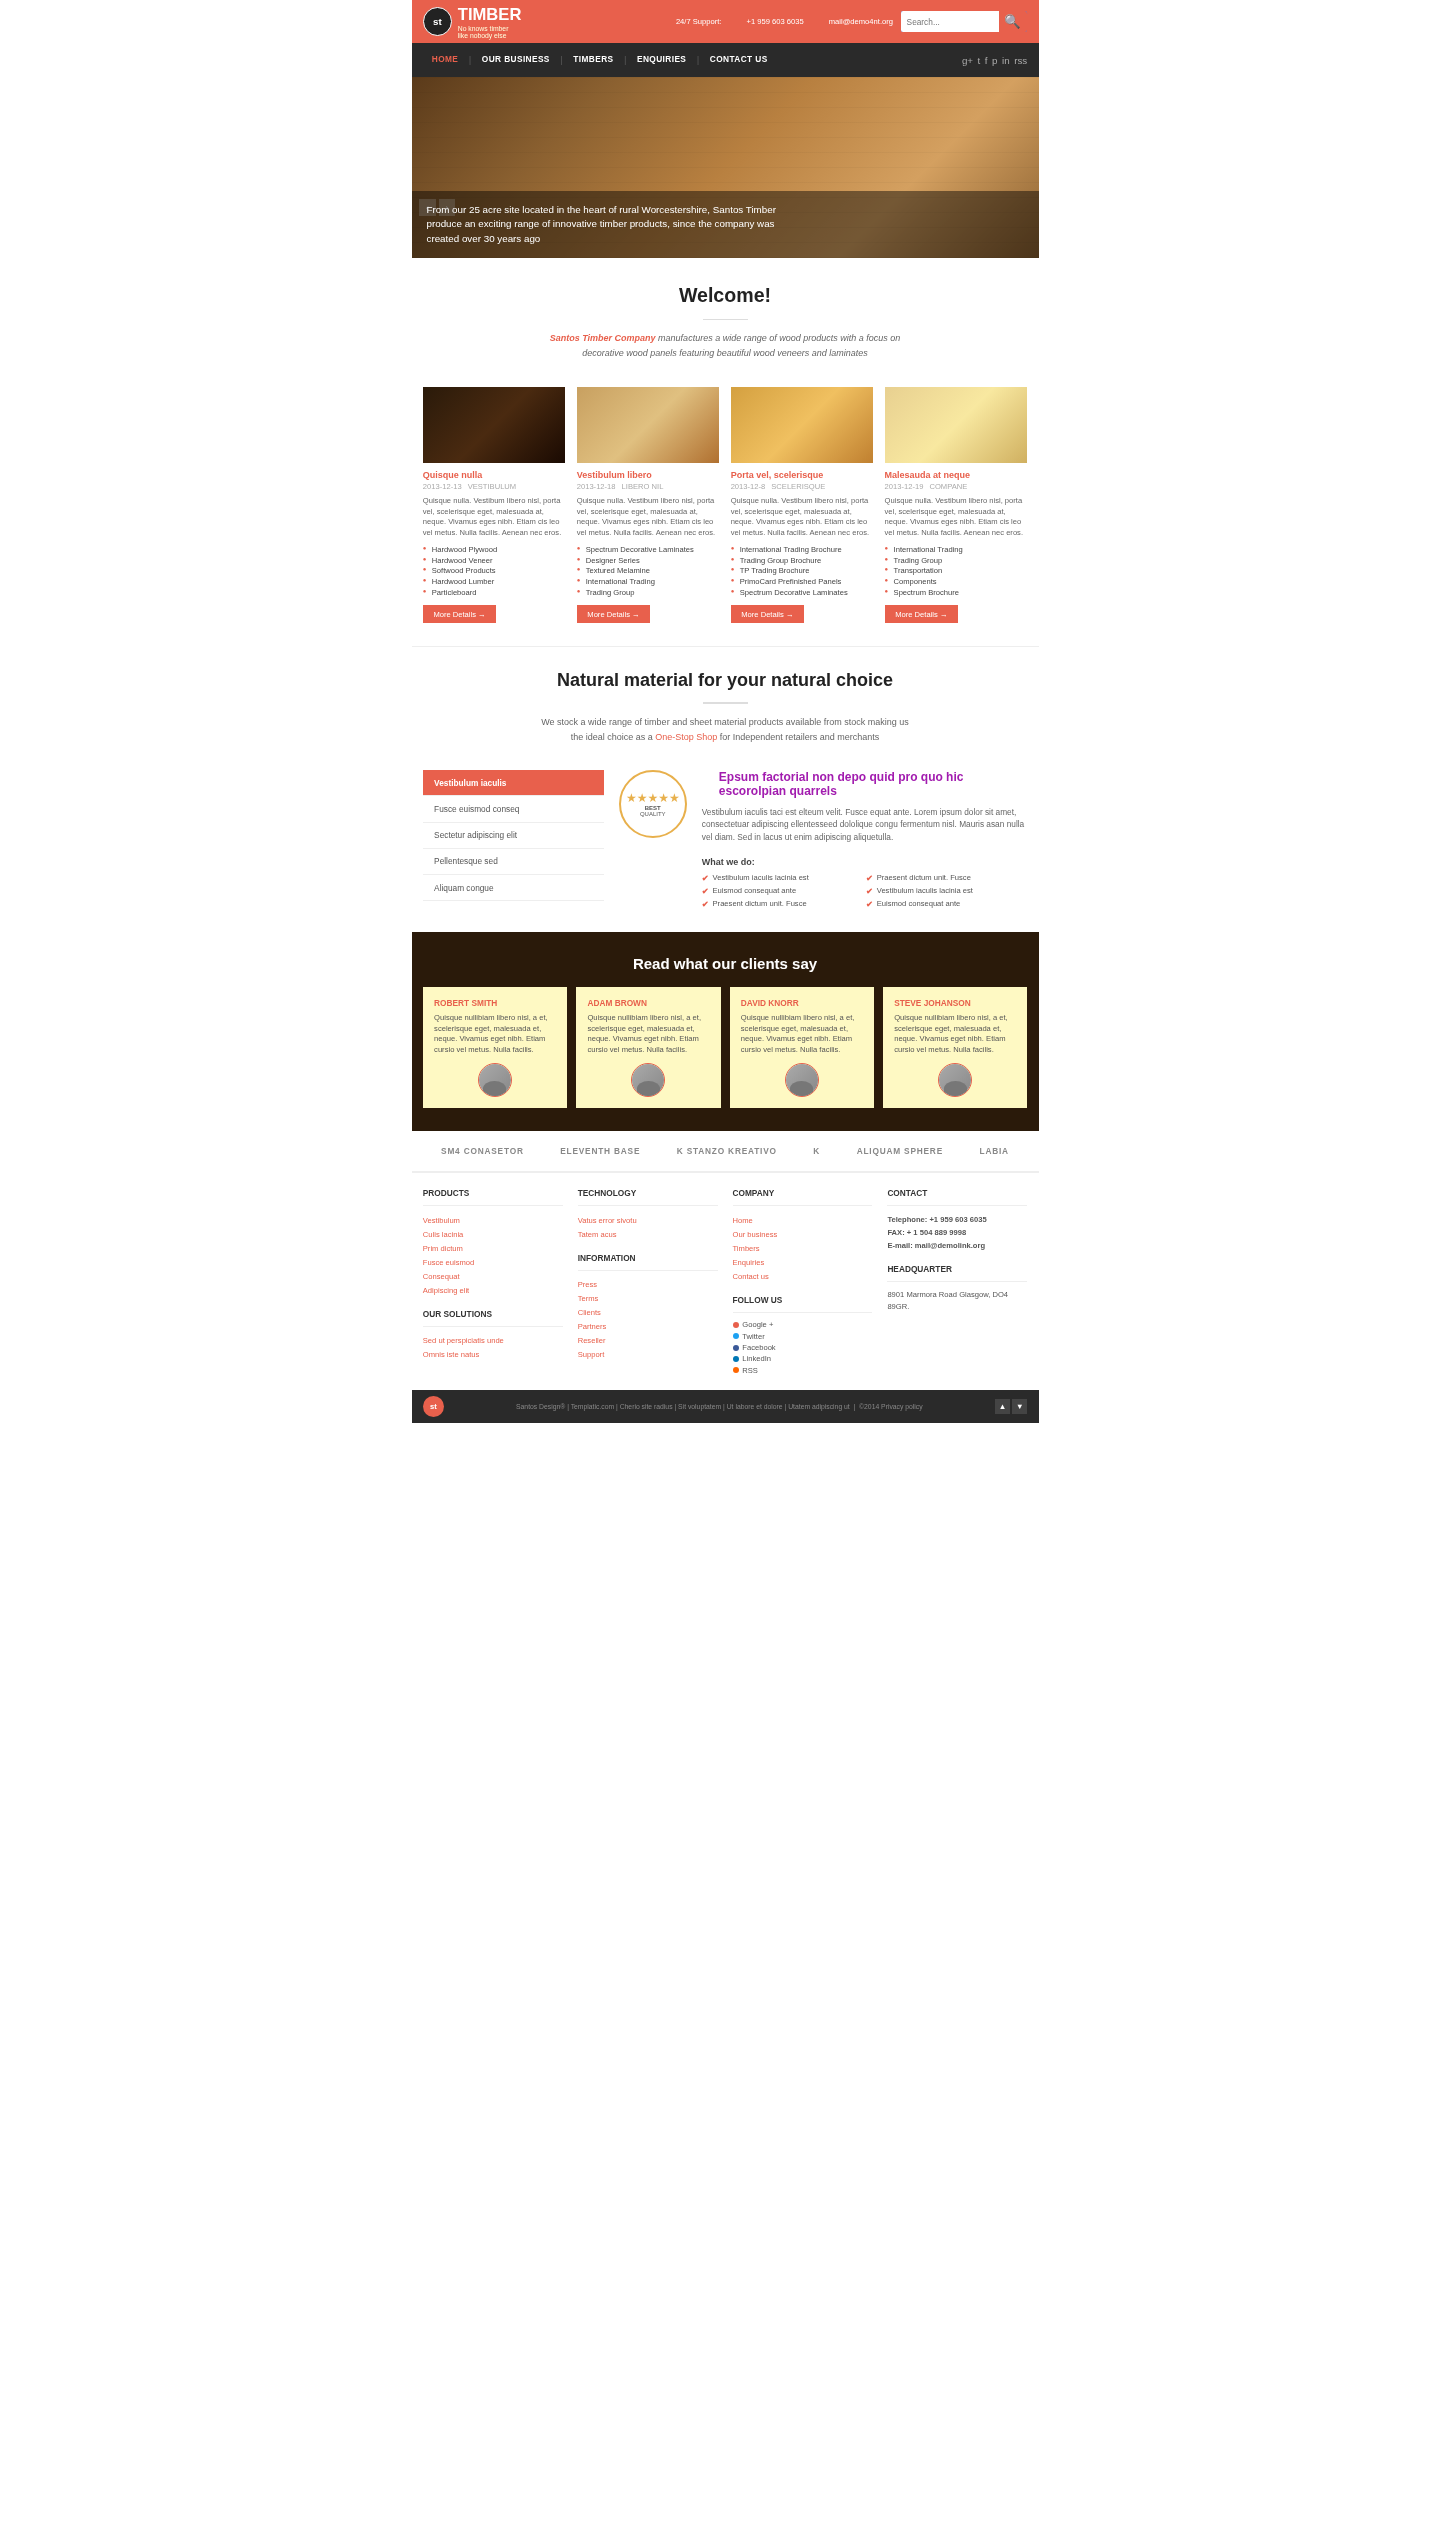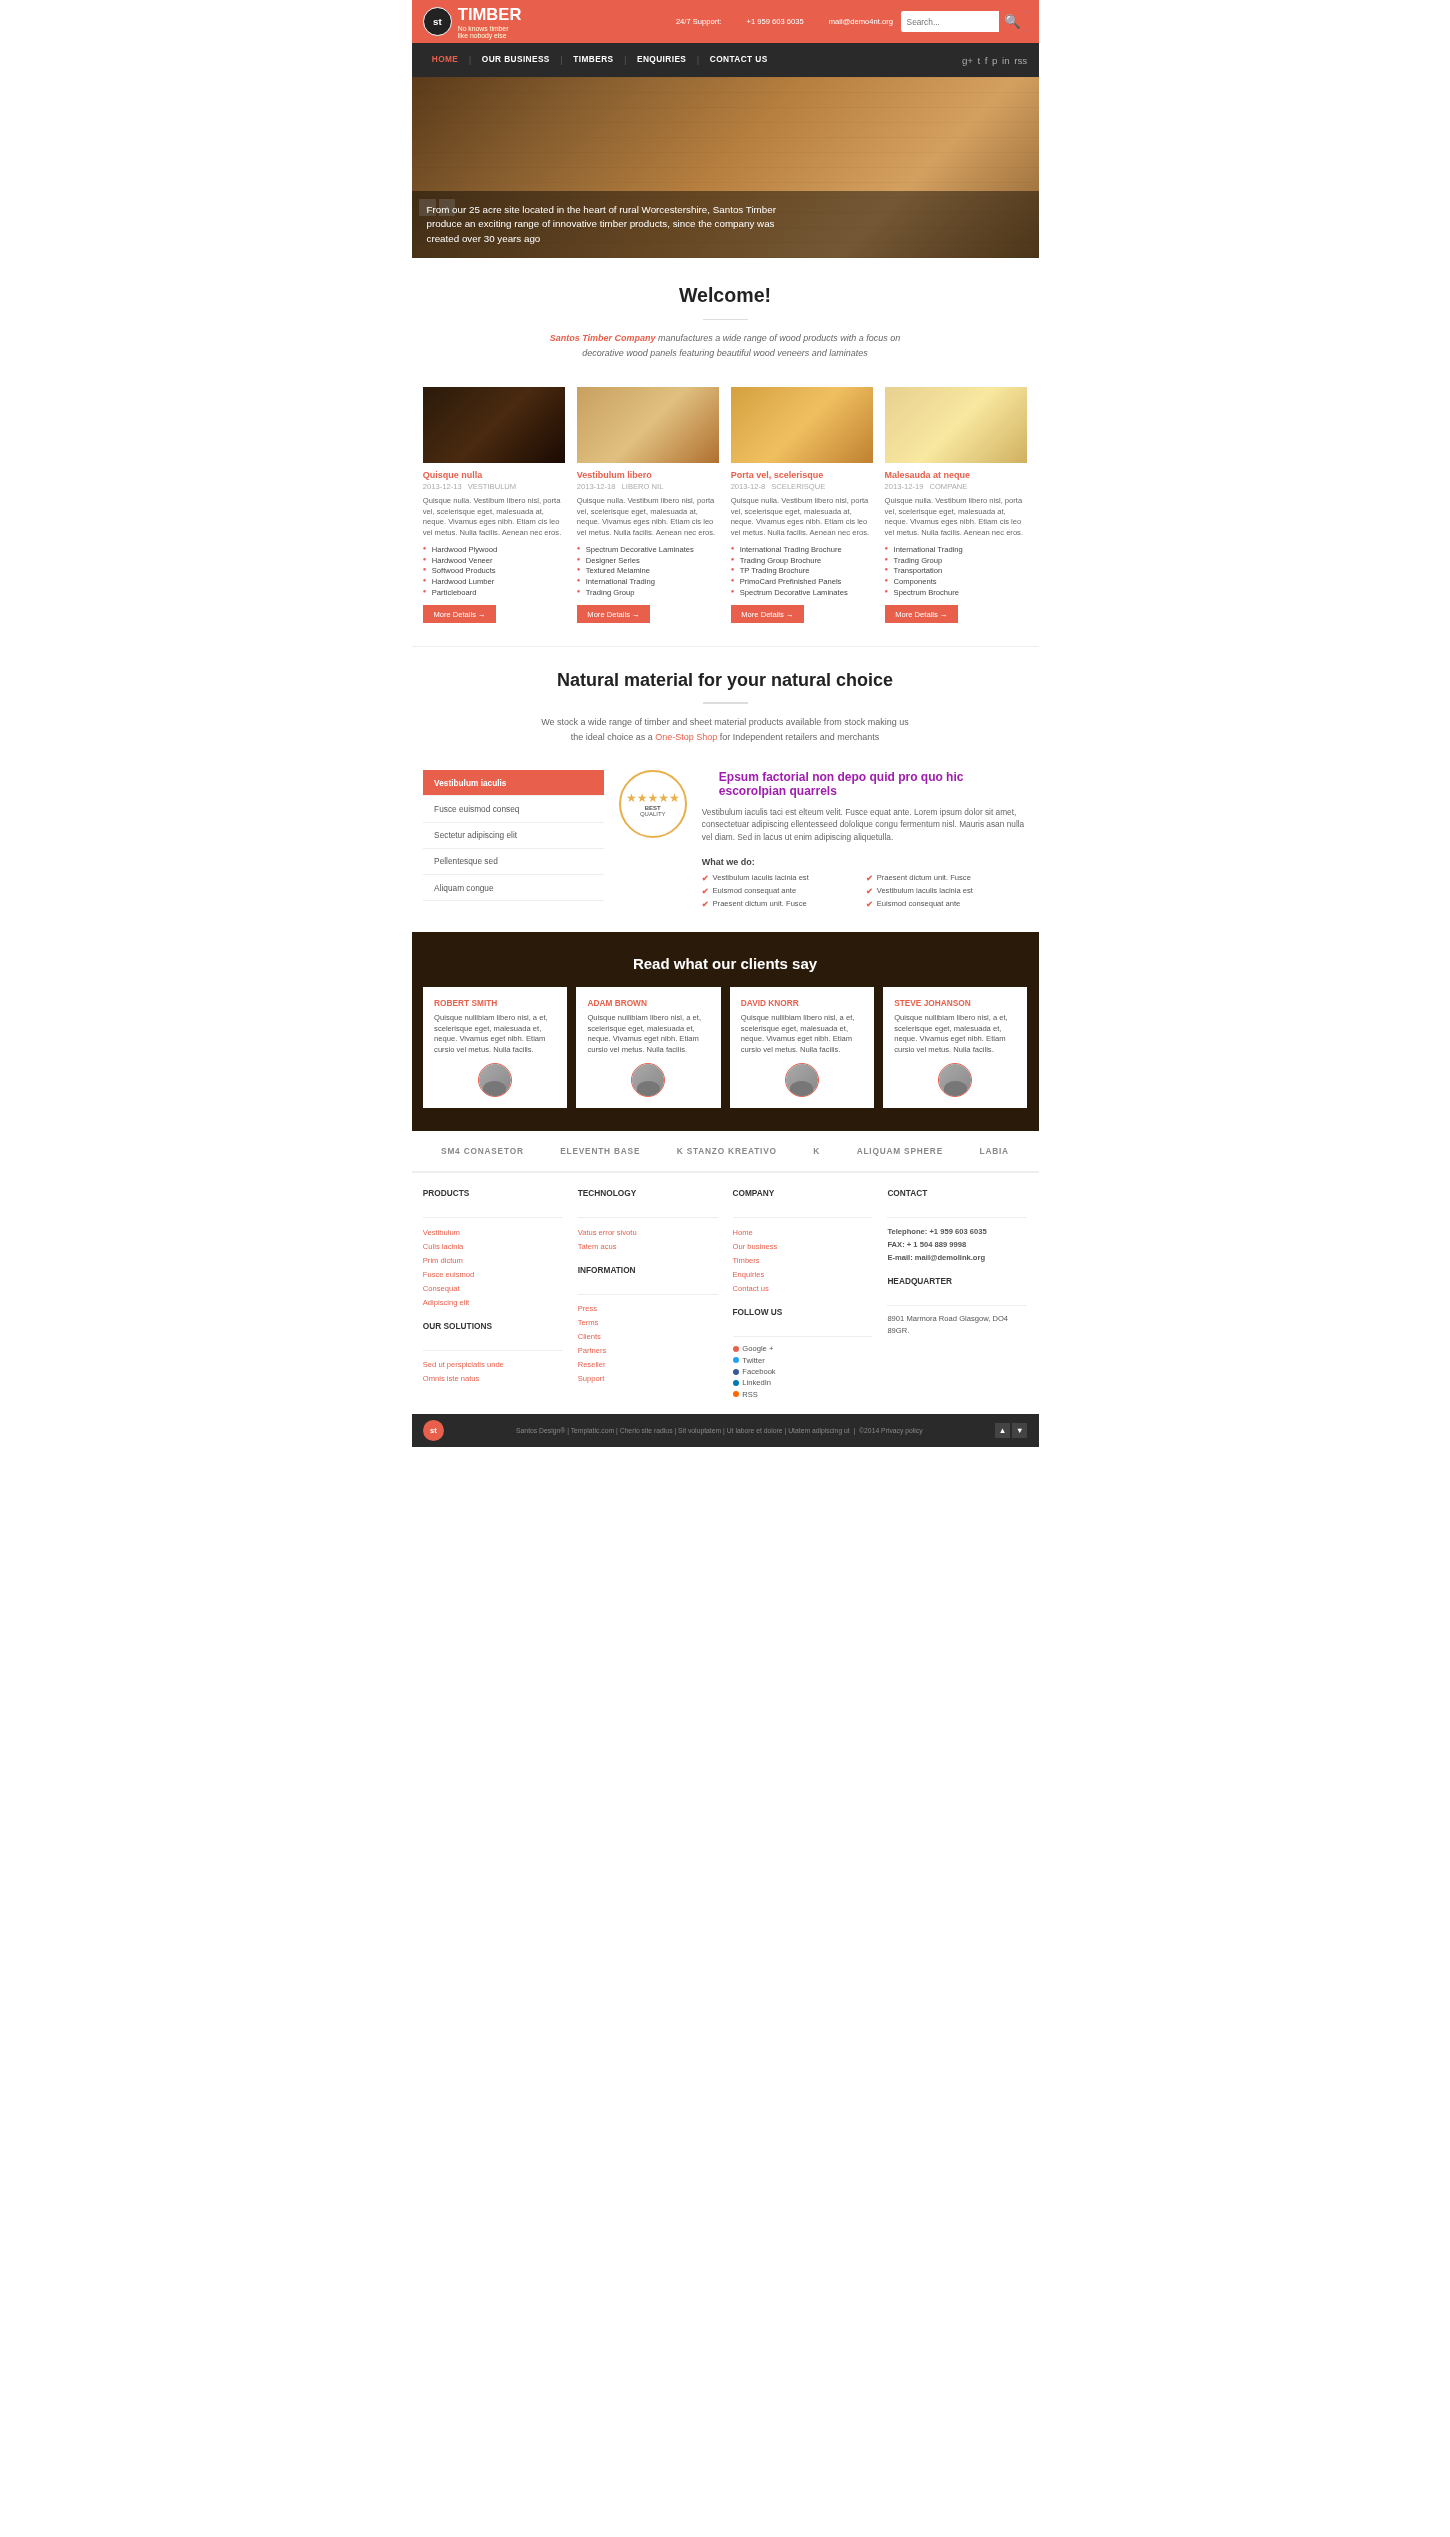--- a/index.html
+++ b/index.html
@@ -80,35 +80,35 @@
     .tabs-right p { font-size: 8.3px; color: #666; line-height: 1.5; margin-bottom: 14px; }
     .what-we-do { font-size: 9px; font-weight: bold; color: #444; margin-bottom: 6px; }
     .we-do-grid { display: grid; grid-template-columns: 1fr 1fr; gap: 3px; }
     .we-do-item { font-size: 7.6px; color: #555; display: flex; align-items: flex-start; gap: 3.8px; }
     .check-icon { color: #e8604c; font-weight: bold; font-size: 8.3px; }
 
     
     .testimonials { background: #2a1a0a; padding: 23px 11.3px; }
     .testimonials-title { text-align: center; color: #fff; font-size: 15px; font-weight: bold; margin-bottom: 15px; }
     .testimonials-grid { display: flex; gap: 9px; }
-    .testimonial-card { flex: 1; background: #ffffff; padding: 11.3px; position: relative; font-size: 7.6px; }
+    .testimonial-card { flex: 1; background: #fef9c3; padding: 11.3px; position: relative; font-size: 7.6px; }
     .testimonial-card .client-name { color: #e8604c; font-weight: bold; font-size: 8.3px; text-transform: uppercase; margin-bottom: 4.5px; }
     .testimonial-card p { color: #555; line-height: 1.4; margin-bottom: 7.6px; }
     .client-avatar { width: 34px; height: 34px; border-radius: 50%; border: 1.5px solid #e8604c; background: #ccc; margin: 0 auto; overflow: hidden; display: flex; align-items: center; justify-content: center; }
     .avatar-placeholder { width: 100%; height: 100%; background: linear-gradient(135deg, #aaa, #888); display: flex; align-items: flex-end; justify-content: center; }
     .avatar-body { width: 23px; height: 15px; background: #777; border-radius: 50% 50% 0 0; }
 
     
     .partners { padding: 15px 11.3px; display: flex; align-items: center; justify-content: space-around; border-bottom: 0.8px solid #eee; }
     .partner-logo { color: #888; font-size: 8.3px; font-weight: bold; text-transform: uppercase; letter-spacing: 0.8px; }
 
     
     .footer { background: #fff; padding: 15px 11.3px; display: flex; gap: 15px; border-top: 0.8px solid #eee; }
     .footer-col { flex: 1; }
-    .footer-col h5 { font-size: 8.3px; font-weight: bold; text-transform: uppercase; color: #333; margin-bottom: 7.6px; border-bottom: 0.8px solid #eee; padding-bottom: 19px; }
+    .footer-col h5 { font-size: 8.3px; font-weight: bold; text-transform: uppercase; color: #333; margin-bottom: 7.6px; border-bottom: 0.8px solid #eee; padding-bottom: 7px; }
     .footer-col ul { list-style: none; }
     .footer-col ul li { margin-bottom: 3px; }
     .footer-col ul li a { color: #666; text-decoration: none; font-size: 7.6px; }
     .footer-col ul li a:first-child { color: #e8604c; }
     .contact-info { font-size: 7.6px; color: #555; line-height: 1.7; }
     .contact-info span { font-weight: bold; }
     .hq-info { font-size: 7.6px; color: #555; line-height: 1.6; }
     .social-follow { display: flex; flex-direction: column; gap: 2.3px; }
     .social-follow a { font-size: 7.6px; color: #555; text-decoration: none; display: flex; align-items: center; gap: 3.8px; }
     .social-dot { width: 6px; height: 6px; border-radius: 50%; background: #e8604c; display: inline-block; }

